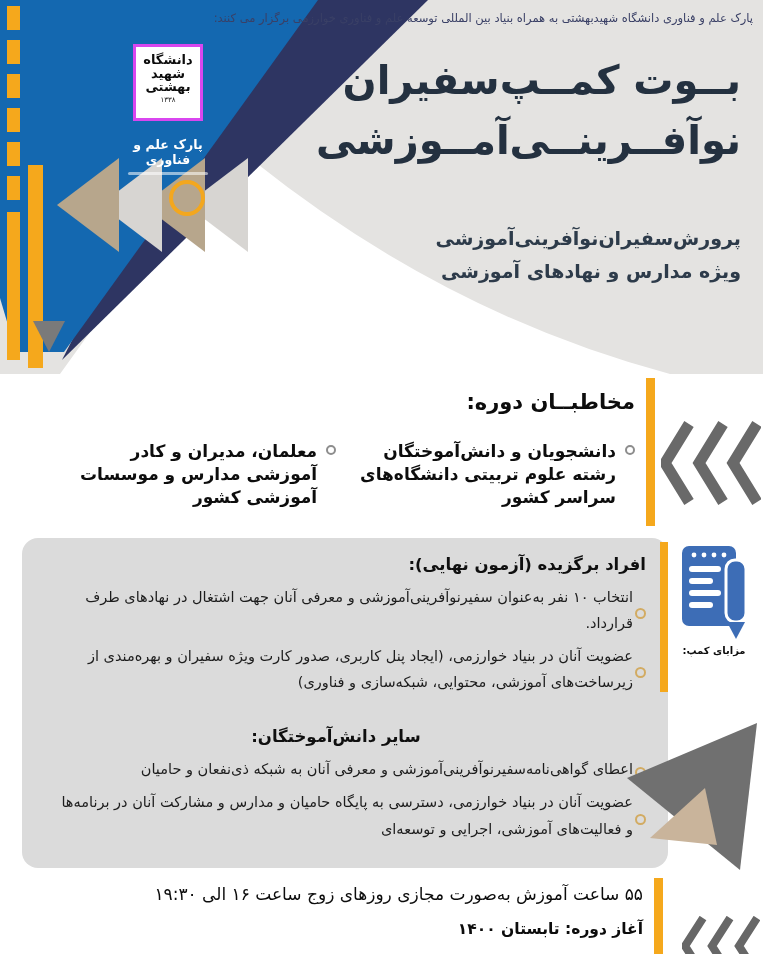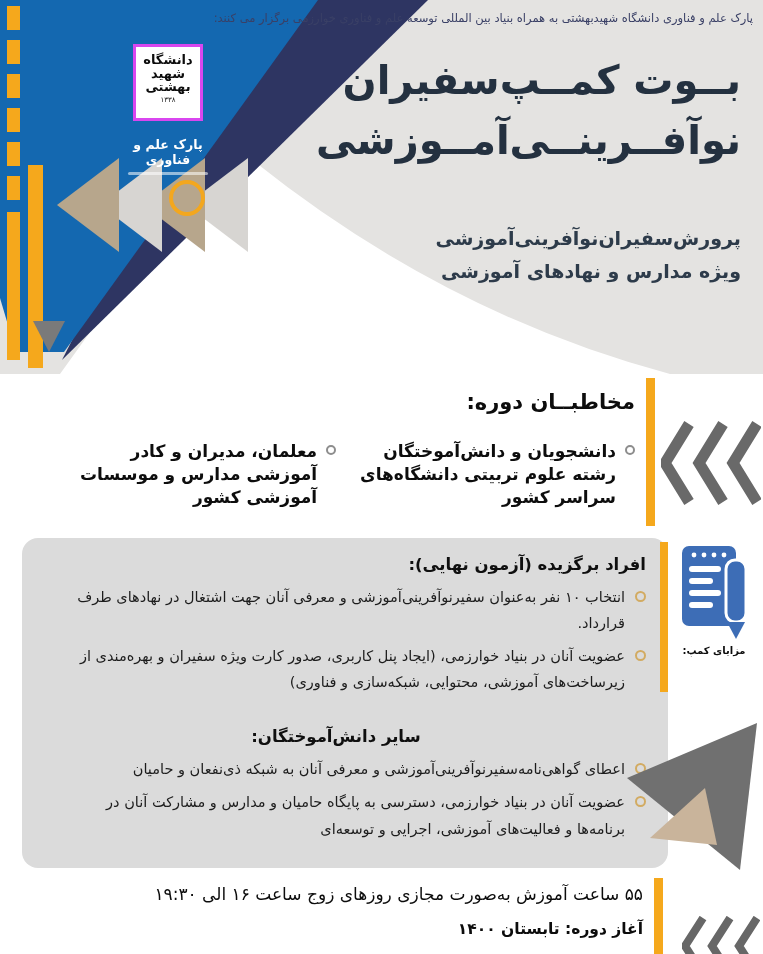--- a/index.html
+++ b/index.html
@@ -59,21 +59,21 @@
   .ring-gray{flex:0 0 auto;width:10px;height:10px;border:2px solid #8d8d8d;border-radius:50%;margin-top:5px;background:transparent;}
 
   
   .benefits-box{
     position:absolute;top:538px;right:95px;left:22px;height:330px;
     background:#dbdbdb;border-radius:16px;padding:17px 22px 14px 4px;
   }
   .box-accent{position:absolute;top:542px;right:95px;width:8px;height:150px;background:#f5a81c;}
   .benefit-heading{font-size:16.5px;font-weight:bold;color:#0f0f0f;margin:0 0 10px;}
   .benefit-heading.second{margin-top:32px;text-align:center;}
-  .benefit-item{display:flex;gap:10px;font-size:14.5px;color:#1c1c1c;line-height:1.8;margin-bottom:7px;width:585px;max-width:100%;}
+  .benefit-item{display:flex;gap:2px;font-size:14.5px;color:#1c1c1c;line-height:1.8;margin-bottom:7px;width:585px;max-width:100%;align-items:center;}
   .ring-tan{flex:0 0 auto;width:11px;height:11px;border:2px solid #d2ab62;border-radius:50%;margin-top:7px;background:transparent;}
 
   .camp-icon{position:absolute;top:540px;left:674px;}
   .camp-label{position:absolute;top:645px;left:672px;width:84px;text-align:center;
     font-size:10px;font-weight:bold;color:#0d0d0d;}
 
   .deco-arrow{position:absolute;top:680px;left:600px;pointer-events:none;}
 
   
   .bottom-bar{position:absolute;top:878px;right:100px;width:9px;height:76px;background:#f5a81c;}

